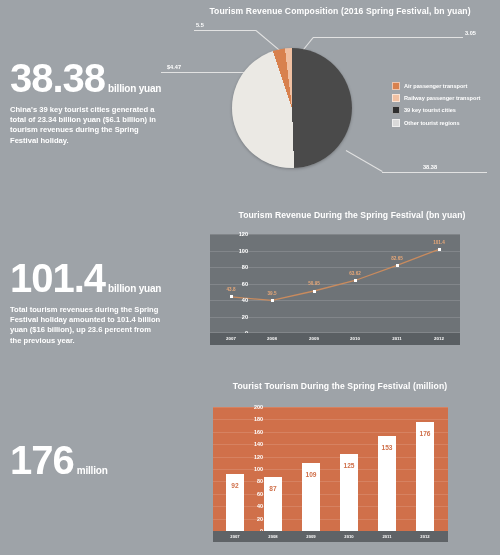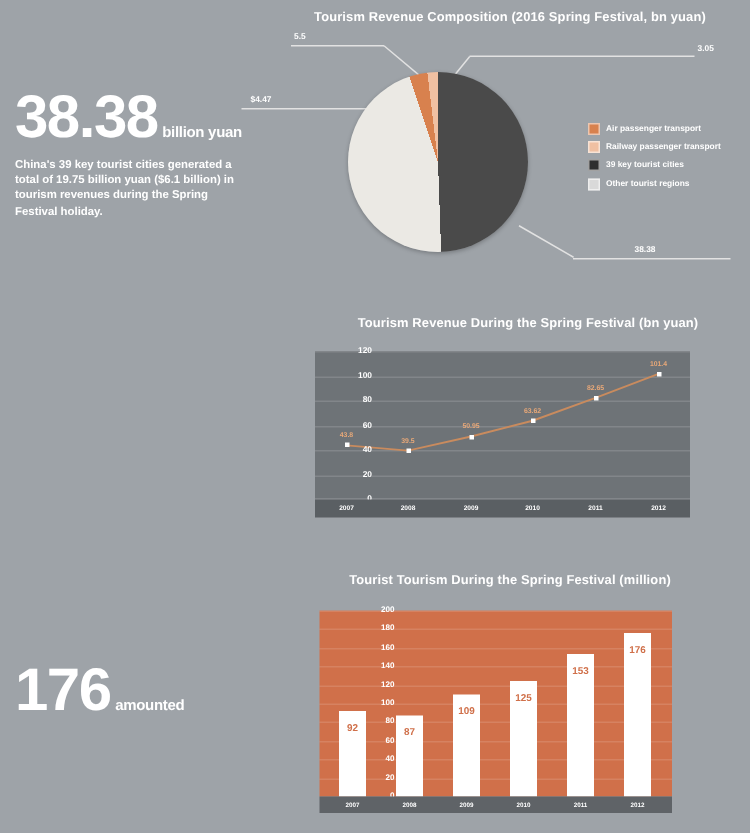--- a/index.html
+++ b/index.html
@@ -160,21 +160,21 @@
       </div>
       <div class="legend-row">
         <span class="legend-swatch" style="background:#d9d9d9;"></span>
         <span class="legend-label">Other tourist regions</span>
       </div>
     </div>
   </div>
 
   <div class="stat" id="stat-1">
     <span class="bignum">38.38</span><span class="unit">billion yuan</span>
-    <div class="desc">China's 39 key tourist cities generated a total of 19.75 billion yuan ($6.1 billion) in tourism revenues during the Spring Festival holiday.</div>
+    <div class="desc">China's 39 key tourist cities generated a total of 23.34 billion yuan ($6.1 billion) in tourism revenues during the Spring Festival holiday.</div>
   </div>
 
   <div id="line-section">
     <div class="chart-title" id="line-title">Tourism Revenue During the Spring Festival (bn yuan)</div>
 
     <div class="lc-plot">
       <div class="gridline" style="top:0px;"></div>
       <div class="gridline" style="top:16.5px;"></div>
       <div class="gridline" style="top:33px;"></div>
       <div class="gridline" style="top:49.5px;"></div>
@@ -212,20 +212,24 @@
     <div class="lc-axisband">
       <div class="xtick" style="left:7px;">2007</div>
       <div class="xtick" style="left:48px;">2008</div>
       <div class="xtick" style="left:90px;">2009</div>
       <div class="xtick" style="left:131px;">2010</div>
       <div class="xtick" style="left:173px;">2011</div>
       <div class="xtick" style="left:215px;">2012</div>
     </div>
   </div>
 
+  <div class="stat" id="stat-2">
+    <span class="bignum">101.4</span><span class="unit">billion yuan</span>
+    <div class="desc">Total tourism revenues during the Spring Festival holiday amounted to 101.4 billion yuan ($16 billion), up 23.6 percent from the previous year.</div>
+  </div>
 
   <div id="bar-section">
     <div class="chart-title" id="bar-title">Tourist Tourism During the Spring Festival (million)</div>
 
     <div class="bc-plot">
       <div class="bgrid" style="top:0px;"></div>
       <div class="bgrid" style="top:12.4px;"></div>
       <div class="bgrid" style="top:24.8px;"></div>
       <div class="bgrid" style="top:37.2px;"></div>
       <div class="bgrid" style="top:49.6px;"></div>
@@ -266,16 +270,16 @@
       <div class="bxtick" style="left:8px;">2007</div>
       <div class="bxtick" style="left:46px;">2008</div>
       <div class="bxtick" style="left:84px;">2009</div>
       <div class="bxtick" style="left:122px;">2010</div>
       <div class="bxtick" style="left:160px;">2011</div>
       <div class="bxtick" style="left:198px;">2012</div>
     </div>
   </div>
 
   <div class="stat" id="stat-3">
-    <span class="bignum">176</span><span class="unit">amounted</span>
+    <span class="bignum">176</span><span class="unit">million</span>
   </div>
 
 </div>
 
 </body></html>

